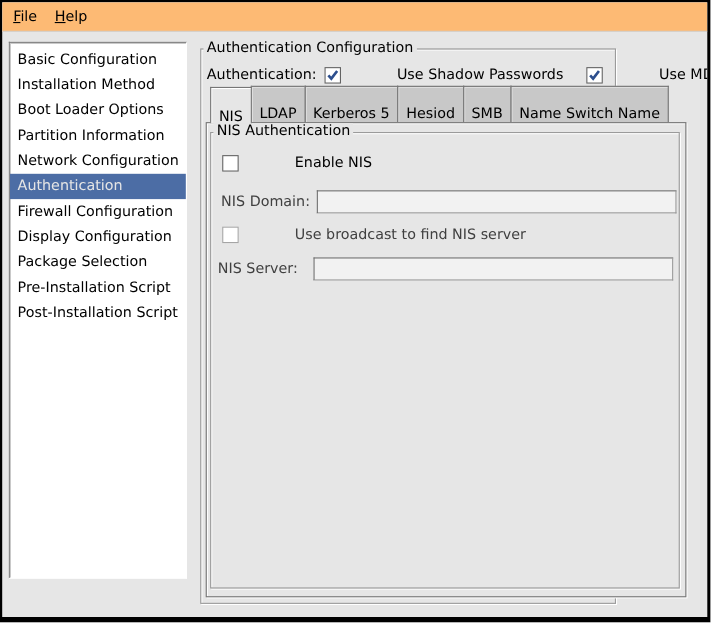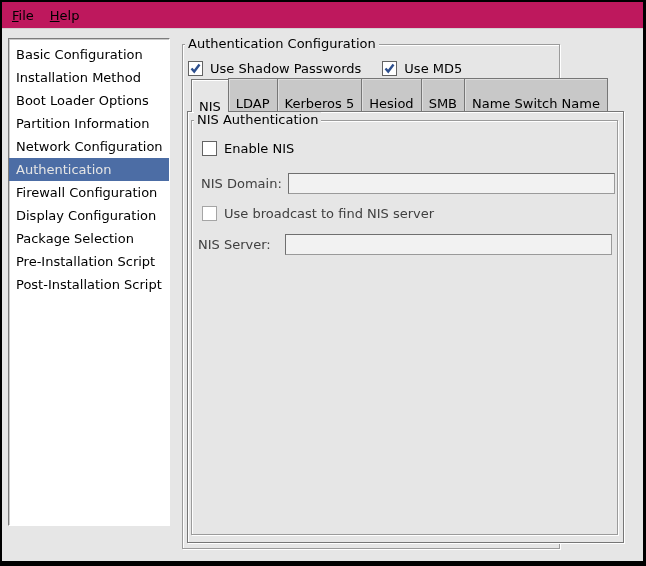--- a/index.html
+++ b/index.html
@@ -10,21 +10,21 @@
   }
   .window {
     position:relative; width:646px; height:566px;
     background:#e6e6e6;
     border:solid #000; border-width:2px 3px 5px 2px;
     overflow:hidden;
   }
   
   .menubar {
     position:absolute; left:0; top:0; right:0; height:27px;
-    background:#be185d; border-bottom:1px solid #d2d2d2;
+    background:#fdba74; border-bottom:1px solid #d2d2d2;
     display:flex; align-items:stretch; padding-left:2px;
   }
   .menu-item {
     display:inline-block; padding:4px 8px 0 8px; cursor:default;
     line-height:20px;
   }
   .menu-item::first-letter { text-decoration:underline; }
   
   .sidebar {
     position:absolute; left:6px; top:36px; width:162px; height:488px;
@@ -49,21 +49,21 @@
     background:#e6e6e6; padding:0 3px; line-height:16px;
     white-space:nowrap;
   }
   .main-frame { left:180px; top:42px; width:378px; height:505px; }
   
   .auth-row {
     position:absolute; left:5px; top:12px; height:22px;
     display:flex; align-items:center; white-space:nowrap;
   }
   .auth-row .rowlabel { margin-right:7px; }
-  .cbwrap { display:inline-flex; align-items:flex-start; cursor:default; }
+  .cbwrap { display:inline-flex; align-items:flex-start; cursor:default;gap:44px; }
   .cbwrap + .cbwrap { margin-left:21px; }
   .cb {
     width:15px; height:15px; background:#ffffff;
     border:1px solid #636363; display:inline-flex;
     align-items:center; justify-content:center; flex:0 0 15px;
   }
   .cb svg { display:block; }
   .cb.disabled { border-color:#a5a5a5; }
   .cblabel { margin-left:7px; }
   .cblabel.disabled, .rowlabel.disabled { color:#404040; }
@@ -128,20 +128,21 @@
     <div class="side-item">Display Configuration</div>
     <div class="side-item">Package Selection</div>
     <div class="side-item">Pre-Installation Script</div>
     <div class="side-item">Post-Installation Script</div>
   </div>
 
   <div class="gframe main-frame">
     <span class="legend">Authentication Configuration</span>
 
     <div class="auth-row">
+      <span class="rowlabel">Authentication:</span>
       <label class="cbwrap">
         <span class="cb">
             <svg width="11" height="11" viewBox="0 0 11 11">
               <path d="M1.5 5.5 L4.2 8.5 L9.5 1.5" stroke="#2d4f8e" stroke-width="2.4" fill="none"></path>
             </svg>
           </span>
         <span class="cblabel">Use Shadow Passwords</span>
       </label>
       <label class="cbwrap">
         <span class="cb">

